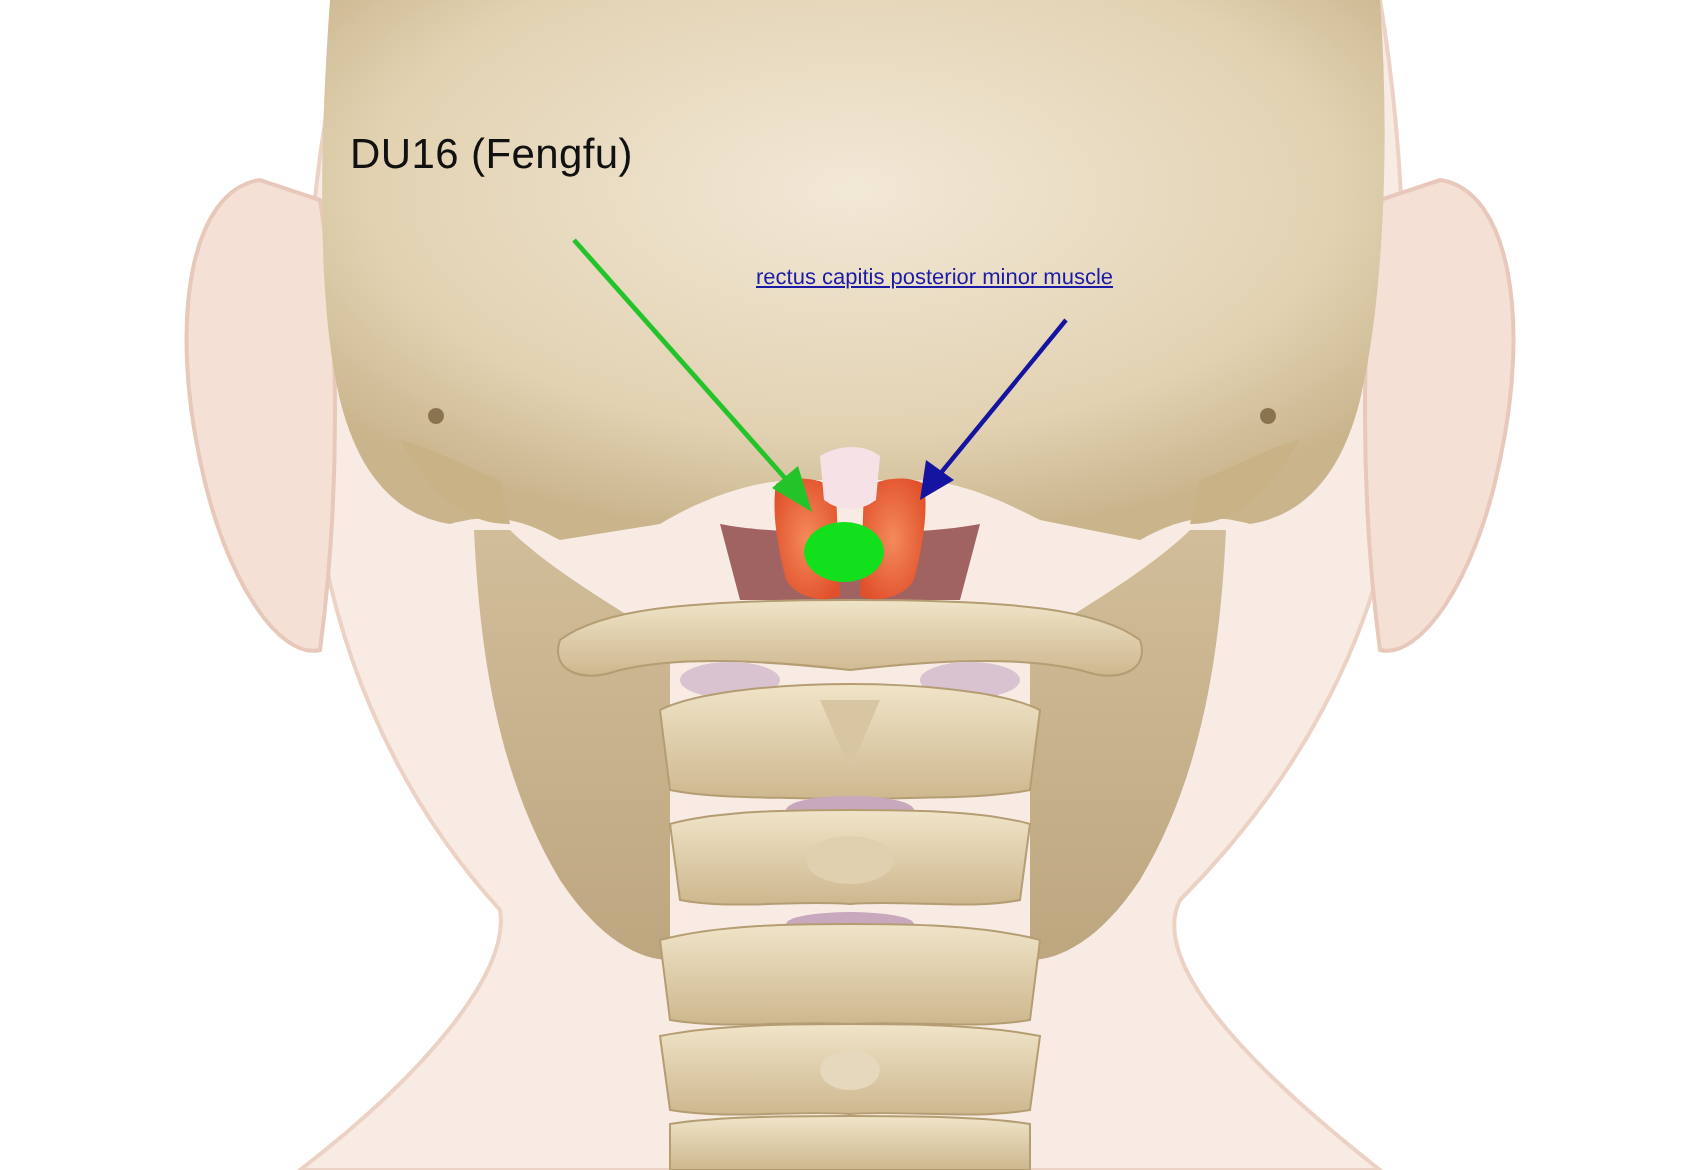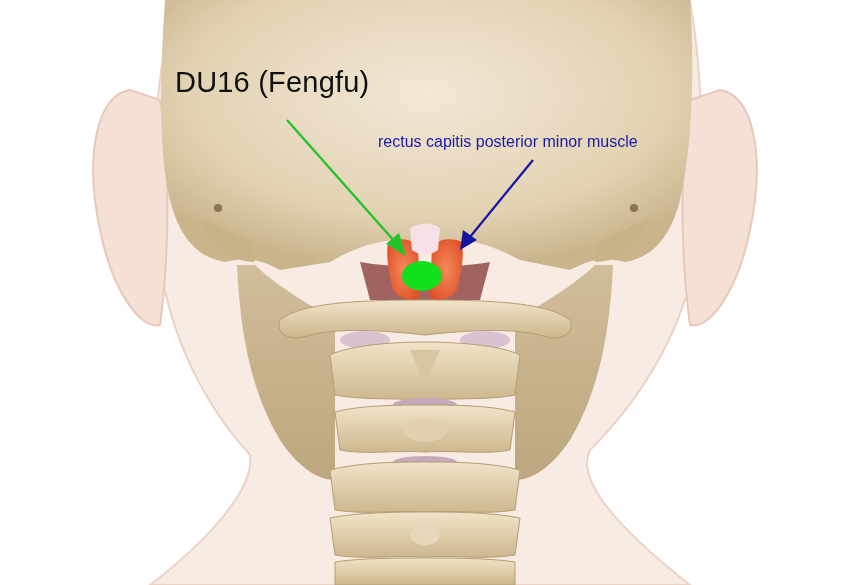--- a/index.html
+++ b/index.html
@@ -1,20 +1,20 @@
 <!DOCTYPE html>
 <html><head>
 <meta charset="utf-8">
 <style>
   html, body { margin:0; padding:0; background:#ffffff; }
   #stage { position:relative; width:850px; height:585px; overflow:hidden; background:#ffffff; }
   svg { position:absolute; left:0; top:0; }
   .lbl { position:absolute; white-space:nowrap; font-family:"Liberation Sans", sans-serif; }
-  #point-label { left:175px; top:66px; font-size:29px; color:#111111; letter-spacing:0.2px; }
-  #muscle-label { left:378px; top:133px; font-size:16px; color:#1a1aa8; }
+  #point-label { left:175px; top:66px; font-size:21px; color:#111111; letter-spacing:0.2px; }
+  #muscle-label { left:378px; top:133px; font-size:11px; color:#1a1aa8;text-decoration:underline; }
 </style>
 </head>
 <body>
 
 <div id="stage">
   <svg width="850" height="585" viewBox="0 0 850 585">
     <defs>
       <radialGradient id="skullGrad" cx="50%" cy="35%" r="65%">
         <stop offset="0%" stop-color="#f2e8d6"></stop>
         <stop offset="70%" stop-color="#e2d2b2"></stop>

